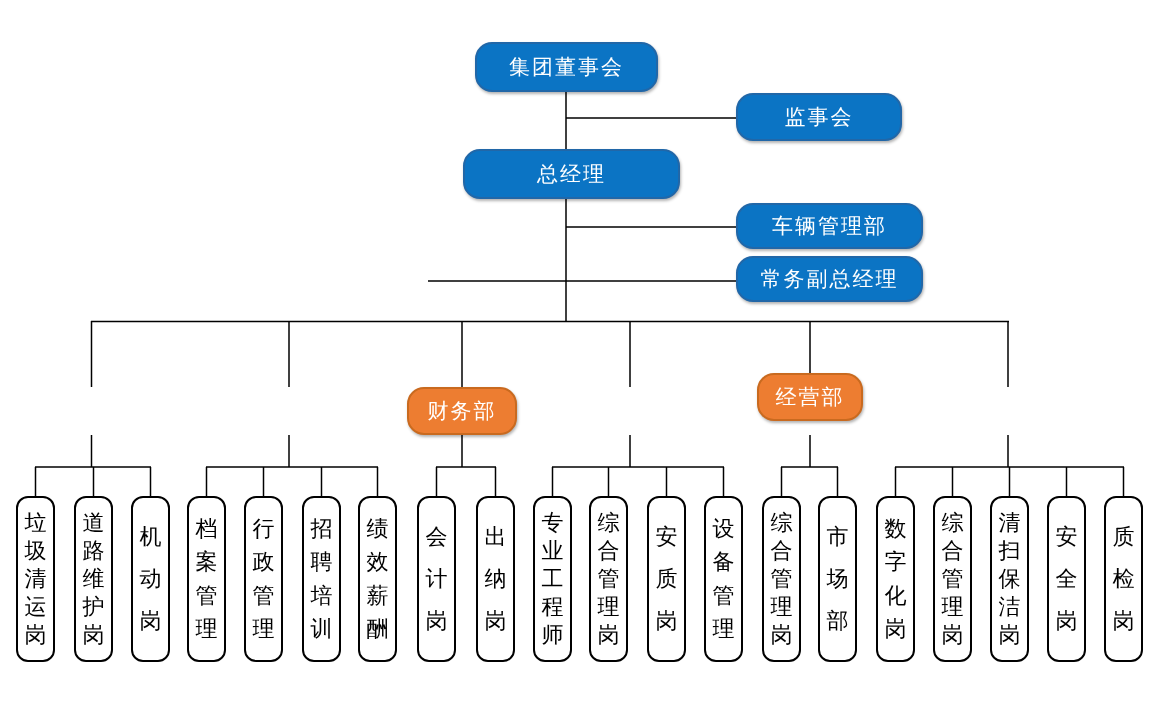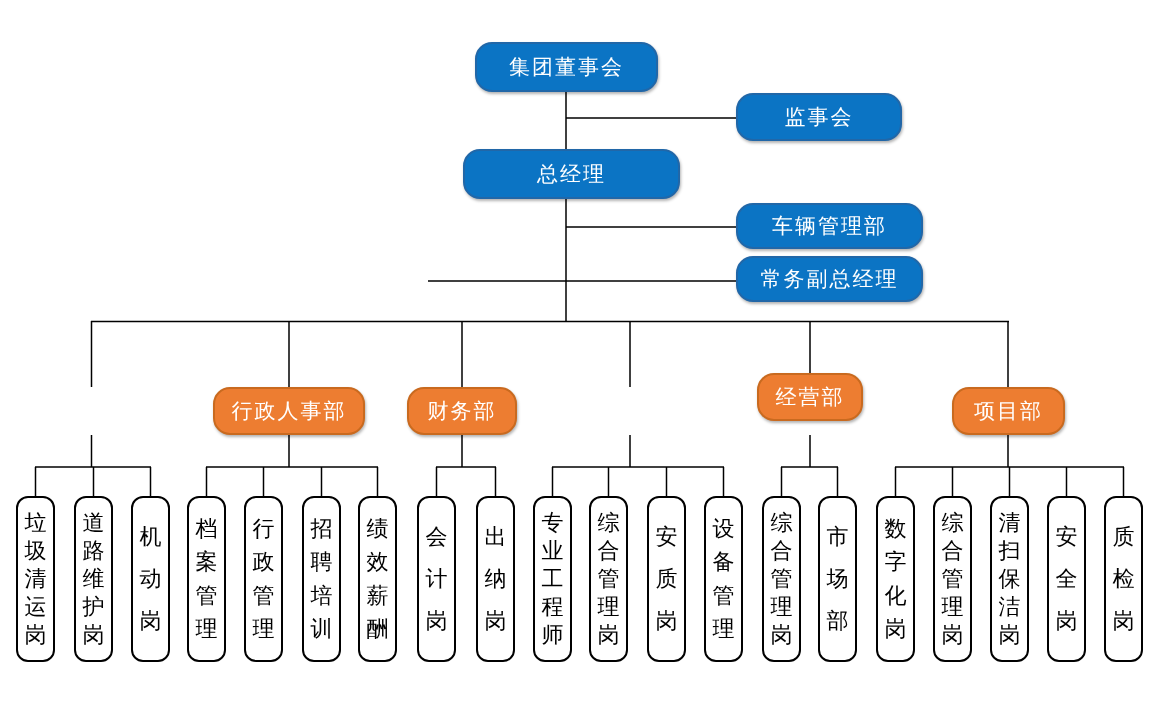--- a/index.html
+++ b/index.html
@@ -120,24 +120,22 @@
     <line x1="1066.5" y1="467" x2="1066.5" y2="496"></line>
     <line x1="1123.5" y1="467" x2="1123.5" y2="496"></line>
   </svg>
 
   <div class="node blue" style="left:475px;top:42px;width:183px;height:50px">集团董事会</div>
   <div class="node blue" style="left:736px;top:93px;width:166px;height:48px">监事会</div>
   <div class="node blue" style="left:463px;top:149px;width:217px;height:50px">总经理</div>
   <div class="node blue" style="left:736px;top:203px;width:187px;height:46px">车辆管理部</div>
   <div class="node blue" style="left:736px;top:256px;width:187px;height:46px">常务副总经理</div>
 
-  <div class="node dept" style="left:213px;top:387px;width:152px;height:48px">行政人事部</div>
   <div class="node dept" style="left:407px;top:387px;width:110px;height:48px">财务部</div>
   <div class="node dept" style="left:757px;top:373px;width:106px;height:48px">经营部</div>
-  <div class="node dept" style="left:952px;top:387px;width:113px;height:48px">项目部</div>
 
   <div class="post vtext" style="left:16px">
       <span>垃</span>
       <span>圾</span>
       <span>清</span>
       <span>运</span>
       <span>岗</span>
     </div>
   <div class="post vtext" style="left:74px">
       <span>道</span>

